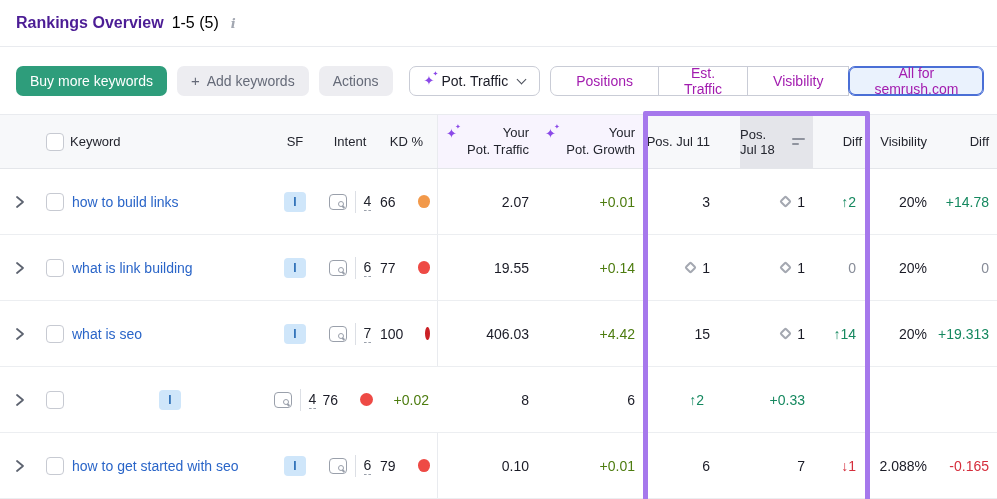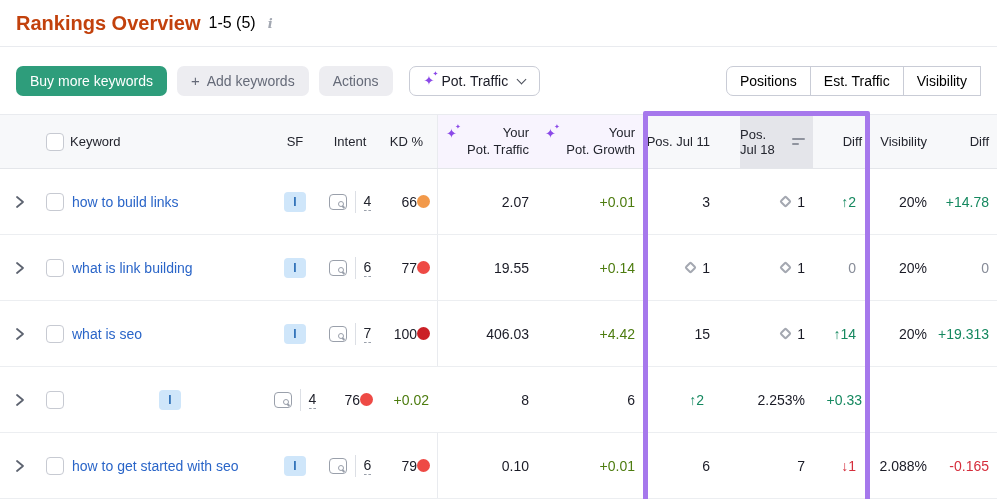--- a/index.html
+++ b/index.html
@@ -1,37 +1,37 @@
 <!DOCTYPE html>
 <html><head>
 <meta charset="utf-8">
 <style>
   * { margin:0; padding:0; box-sizing:border-box; }
   html,body { background:#fff; font-family:"Liberation Sans", sans-serif; color:#1a1b26; }
   .app { position:relative; width:997px; height:499px; overflow:hidden; background:#fff; }
 
   
   .titlebar { height:47px; display:flex; align-items:center; gap:8px; padding:0 16px; border-bottom:1px solid #e9ebef; }
-  .title { font-size:20px; font-weight:bold; color:#c2410c; }
+  .title { font-size:16px; font-weight:bold; color:#4c1d95; }
   .title-range { font-size:16px; color:#000000; }
   .info-i { font-family:"DejaVu Serif", serif; font-style:italic; font-weight:bold; color:#a2a7b1; font-size:13px; margin-left:4px; cursor:pointer; }
 
   
   .toolbar { height:67px; display:flex; align-items:center; padding:0 16px; gap:10px; }
   .btn { height:30px; display:inline-flex; align-items:center; gap:7px; padding:0 14px; border:none; border-radius:7px; font-size:14px; font-family:inherit; cursor:pointer; white-space:nowrap;text-align:center; }
   .btn-green { background:#2e9d7b; color:#fff; }
   .btn-gray { background:#ededf1; color:#656a78; }
   .btn-gray .plus { font-size:15px; color:#656a78; }
   .btn-outline { background:#fff; border:1px solid #c9ccd6; color:#1a1b26; margin-left:6px; }
   .sparkles { color:#8b49e8; font-size:13px; position:relative; line-height:1; }
   .sparkles .mini { position:absolute; font-size:7px; top:-4px; right:-4px; }
   .chev-down { width:7px; height:7px; border-right:1.6px solid #4a4e5a; border-bottom:1.6px solid #4a4e5a; transform:rotate(45deg); margin-top:-3px; margin-left:3px; }
 
   .seg-group { margin-left:auto; display:flex; align-items:center; }
-  .seg { height:30px; display:inline-flex; align-items:center; padding:0 13px; background:#fff; border:1px solid #c9ccd6; font-size:14px; font-family:inherit; color:#000000; cursor:pointer; margin-left:-1px; position:relative; }
+  .seg { height:30px; display:inline-flex; align-items:center; padding:0 25px; background:#fff; border:1px solid #c9ccd6; font-size:14px; font-family:inherit; color:#a21caf; cursor:pointer; margin-left:-1px; position:relative; }
   .seg:first-child { border-radius:7px 0 0 7px; margin-left:0; }
   .seg.last { border-radius:0 7px 7px 0; }
   .seg.selected { background:#eaf2fd; border:1px solid #4a6fd6; box-shadow:0 0 0 1px #4a6fd6 inset; border-radius:7px; z-index:2; }
 
   
   .grid-row { display:grid; grid-template-columns:40px 30px 200px 50px 60px 57px 100px 106px 75px 95px 57px 65px 62px; align-items:center; }
   .thead { height:55px; background:#f7f8fa; border-top:1px solid #e9ebef; border-bottom:1px solid #e4e6ea; font-size:13px; color:#23252e; }
   .th { height:100%; display:flex; align-items:center; }
   .th.right { justify-content:flex-end; padding-right:8px; }
   .th.center { justify-content:center; }
@@ -57,21 +57,21 @@
   .kw-link { color:#2a65c8; text-decoration:none; cursor:pointer; padding-left:2px; }
   .intent-badge { width:22px; height:20px; border-radius:4px; background:#cfe6fa; color:#2d6fb7; font-weight:bold; font-size:12px; display:flex; align-items:center; justify-content:center; cursor:pointer; }
 
   .sf-wrap { display:flex; align-items:center; gap:8px; }
   .serp-icon { width:18px; height:16px; border:1.5px solid #9aa0ab; border-radius:4px; position:relative; cursor:pointer; }
   .serp-icon .lens { position:absolute; right:2px; bottom:2px; width:6px; height:6px; border:1.4px solid #9aa0ab; border-radius:50%; }
   .serp-icon .handle { position:absolute; right:1px; bottom:1px; width:3px; height:1.5px; background:#9aa0ab; transform:rotate(45deg); }
   .sf-divider { width:1px; height:22px; background:#dcdfe5; }
   .sf-count { color:#23252e; border-bottom:1px dashed #9aa0ab; line-height:1.3; cursor:pointer; }
 
-  .kd-wrap { display:flex; align-items:center; gap:0; justify-content:flex-end; width:100%; padding-right:7px; }
+  .kd-wrap { display:flex; align-items:center; gap:22px; justify-content:flex-end; width:100%; padding-right:7px; }
   .dot { width:13px; height:13px; border-radius:50%; }
   .dot.orange { background:#f2994a; }
   .dot.red { background:#ee4a45; }
   .dot.darkred { background:#cb2026; }
 
   .purple-text { color:#4d7c0f; }
   .green { color:#15885f; }
   .red { color:#d52e3c; }
   .gray { color:#878c98; }
 
@@ -100,20 +100,21 @@
     <button class="btn btn-gray">Actions</button>
     <button class="btn btn-outline">
       <span class="sparkles">✦<span class="mini">✦</span></span>
       <span>Pot. Traffic</span>
       <span class="chev-down"></span>
     </button>
     <div class="seg-group">
       <button class="seg">Positions</button>
       <button class="seg">Est. Traffic</button>
       <button class="seg">Visibility</button>
+      <button class="seg last selected">All for semrush.com</button>
     </div>
   </div>
 
   <div class="grid-row thead">
     <div class="th"></div>
     <div class="th">
         <span class="checkbox"></span>
       </div>
     <div class="th">
         <span>Keyword</span>
@@ -356,23 +357,20 @@
     <div class="td right">
         <span>8</span>
       </div>
     <div class="td right">
         <span>6</span>
       </div>
     <div class="td right diffcell">
         <span class="green">↑2</span>
       </div>
     <div class="td right">
-        <span>2.253%</span>
-      </div>
-    <div class="td right">
         <span class="green">+0.33</span>
       </div>
   </div>
 
   <div class="grid-row trow">
     <div class="td expander">
         <svg width="10" height="14" viewBox="0 0 10 14">
           <polyline points="2,2 8,7 2,12" fill="none" stroke="#5d6370" stroke-width="1.8" stroke-linecap="round" stroke-linejoin="round"></polyline>
         </svg>
       </div>

